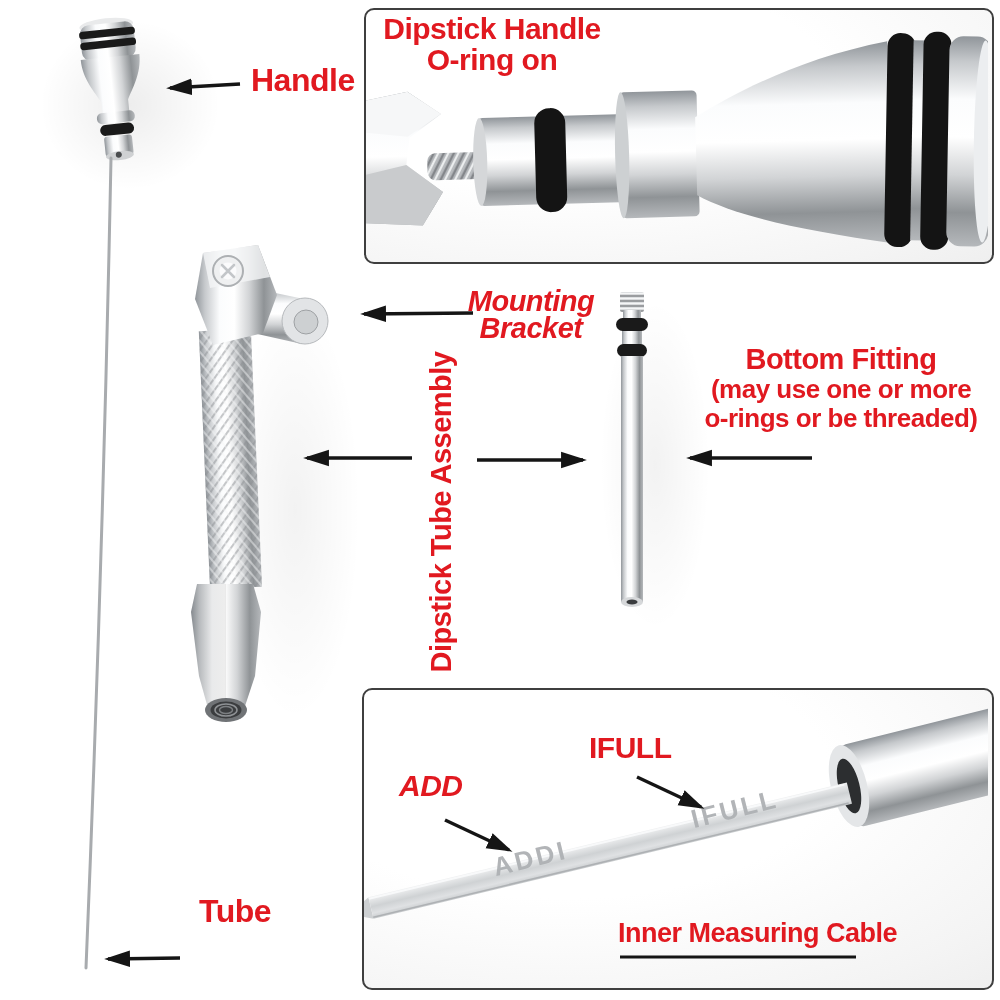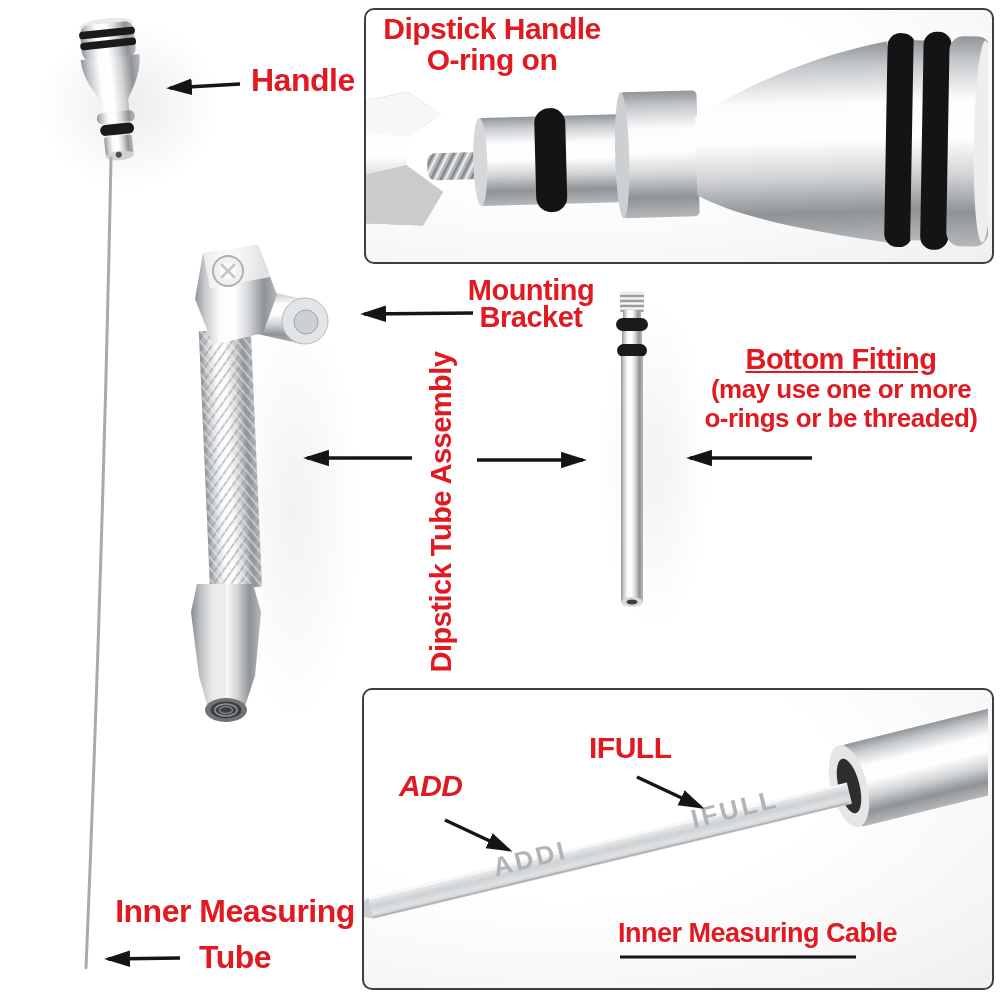--- a/index.html
+++ b/index.html
@@ -9,24 +9,24 @@
          background:radial-gradient(120% 120% at 32% 28%, #ffffff 35%, #f4f4f4 70%, #e8e8e8 100%);}
   #panel-top{left:364px;top:8px;width:626px;height:252px;}
   #panel-bottom{left:362px;top:688px;width:628px;height:298px;}
   .shade{position:absolute;pointer-events:none;}
   svg.layer{position:absolute;left:0;top:0;}
   .lbl{position:absolute;color:var(--label-red,#e11920);font-weight:700;letter-spacing:-0.5px;
        line-height:1.05;white-space:nowrap;}
   .ctr{text-align:center;}
   #lbl-handle{left:251px;top:64px;font-size:32px;}
   #lbl-oring{left:342px;top:13px;width:300px;font-size:30px;line-height:31px;}
-  #lbl-mounting{left:431px;top:277px;width:200px;font-size:29px;line-height:27px;}
+  #lbl-mounting{left:431px;top:288px;width:200px;font-size:29px;line-height:27px;font-style:italic;}
   #lbl-tube{left:441px;top:512px;font-size:29px;transform:translate(-50%,-50%) rotate(-90deg);}
   #lbl-fitting{left:688px;top:343px;width:306px;}
-  #lbl-fitting .l1{font-size:29px;line-height:32px;text-decoration:underline;}
+  #lbl-fitting .l1{font-size:29px;line-height:32px;}
   #lbl-fitting .l2{font-size:26px;line-height:29px;}
   #lbl-cableleft{left:100px;top:888px;width:270px;font-size:32px;line-height:46px;}
   #lbl-add{left:399px;top:770px;font-size:30px;font-style:italic;}
   #lbl-full{left:589px;top:732px;font-size:30px;}
   #lbl-cablepanel{left:618px;top:919px;font-size:27px;}
   .engrave{position:absolute;color:var(--engraving,#aeb1b4);font-weight:700;font-size:26px;
            letter-spacing:3px;transform:rotate(-14deg);transform-origin:left top;opacity:.95;}
   #eng-add{left:490px;top:853px;}
   #eng-full{left:688px;top:805px;}
 </style>
@@ -189,21 +189,20 @@
     <div>Mounting</div>
     <div>Bracket</div>
   </div>
   <div class="lbl" id="lbl-tube">Dipstick Tube Assembly</div>
   <div class="lbl ctr" id="lbl-fitting">
     <div class="l1">Bottom Fitting</div>
     <div class="l2">(may use one or more</div>
     <div class="l2">o-rings or be threaded)</div>
   </div>
   <div class="lbl ctr" id="lbl-cableleft">
-    <div>Inner Measuring</div>
     <div>Tube</div>
   </div>
   <div class="lbl" id="lbl-add">ADD</div>
   <div class="lbl" id="lbl-full">IFULL</div>
   <div class="lbl" id="lbl-cablepanel">Inner Measuring Cable</div>
 
   <svg class="layer" width="1000" height="1000" viewBox="0 0 1000 1000">
     <defs>
       <marker id="ah" viewBox="0 0 10 7" refX="8.5" refY="3.5" markerWidth="7.6" markerHeight="5.4" orient="auto">
         <path d="M0,0.3 L10,3.5 L0,6.7 Z" fill="#151515"></path>

